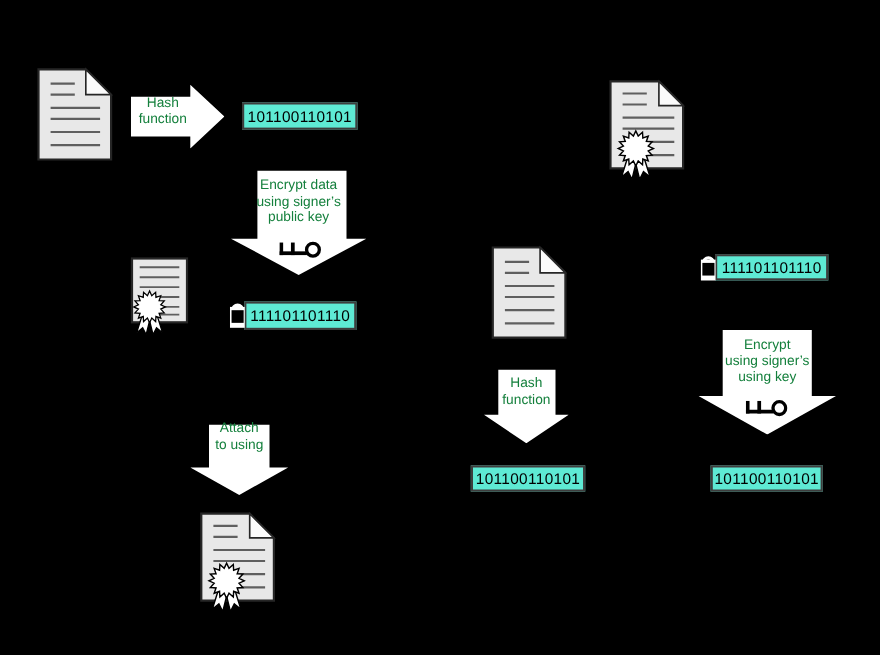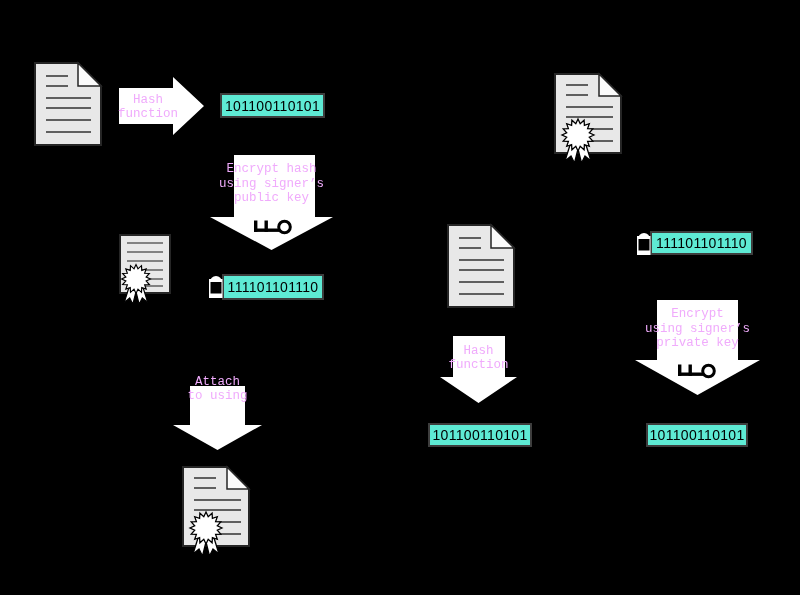--- a/index.html
+++ b/index.html
@@ -8,22 +8,22 @@
     font-family:"Liberation Sans", sans-serif;color:#000;
   }
   .abs{position:absolute;}
   .doc-svg{position:absolute;}
   .bin-box{
     position:absolute;box-sizing:border-box;background:#5eead4;border:2px solid #3d3d3d;
     display:flex;align-items:center;justify-content:center;
     font-size:14px;letter-spacing:.3px;color:#000;white-space:nowrap;
   }
   .arrow-label{
-    position:absolute;display:flex;flex-direction:column;align-items:center;justify-content:center;
-    text-align:center;font-size:12.5px;line-height:14.5px;color:#f0abfc;font-family:Liberation Mono, monospace;
+    position:absolute;display:flex;flex-direction:column;align-items:center;justify-content:flex-start;
+    text-align:center;font-size:12.5px;line-height:14.5px;color:#15803d;
   }
   .arrow-label div{white-space:nowrap;}
 </style>
 </head>
 <body>
 
 <svg class="doc-svg" style="left:33px;top:61px;" width="70" height="86" viewBox="0 0 70 86">
   <path d="M2,2 H45 L68,25 V84 H2 Z" fill="#e8e8e8" stroke="#262626" stroke-width="2"></path>
   <path d="M45,2 L68,25 H45 Z" fill="#fbfbfb" stroke="#262626" stroke-width="1.5"></path>
   <g stroke="#5f5f5f" stroke-width="2">
@@ -45,21 +45,21 @@
 </div>
 
 <div class="bin-box" style="left:220px;top:93px;width:105px;height:25px;">
   <span>101100110101</span>
 </div>
 
 <svg class="abs" style="left:210px;top:155px;" width="123" height="95" viewBox="0 0 123 95">
   <path d="M24,0 H105 V62 H123 L61.5,95 L0,62 H24 Z" fill="#ffffff"></path>
 </svg>
 <div class="arrow-label" style="left:212px;top:161px;width:119px;height:46px;">
-  <div>Encrypt hash</div>
+  <div>Encrypt data</div>
   <div>using signer’s</div>
   <div>public key</div>
 </div>
 <svg class="abs" style="left:254px;top:219px;" width="38" height="16" viewBox="0 0 38 16">
   <circle cx="30.5" cy="8" r="5.8" fill="none" stroke="#000" stroke-width="3"></circle>
   <rect x="0" y="9.5" width="25" height="3.4" fill="#000"></rect>
   <rect x="0" y="1.5" width="3.4" height="11.4" fill="#000"></rect>
   <rect x="10.5" y="1.5" width="3.4" height="11.4" fill="#000"></rect>
 </svg>
 
@@ -84,21 +84,21 @@
 </div>
 <svg class="abs" style="left:209px;top:272px;" width="16" height="27" viewBox="0 0 16 27">
   <rect x="0" y="7" width="13.5" height="19" fill="#fff"></rect>
   <path d="M2.5,10 A4.5,4.5 0 1,1 11.5,10" fill="none" stroke="#fff" stroke-width="3"></path>
   <rect x="1.5" y="10" width="11" height="11.5" fill="#000"></rect>
 </svg>
 
 <svg class="abs" style="left:173px;top:386px;" width="89" height="64" viewBox="0 0 89 64">
   <path d="M17,0 H72 V39 H89 L44.5,64 L0,39 H17 Z" fill="#ffffff"></path>
 </svg>
-<div class="arrow-label" style="left:175px;top:372px;width:85px;height:34px;">
+<div class="arrow-label" style="left:175px;top:382px;width:85px;height:34px;">
   <div>Attach</div>
   <div>to using</div>
 </div>
 
 <svg class="doc-svg" style="left:181px;top:465px;" width="72" height="99" viewBox="0 0 72 99">
   <path d="M2,2 H46 L68,24 V81 H2 Z" fill="#e8e8e8" stroke="#262626" stroke-width="2"></path>
   <path d="M46,2 L68,24 H46 Z" fill="#fbfbfb" stroke="#262626" stroke-width="1.5"></path>
   <g stroke="#5f5f5f" stroke-width="2">
     <line x1="13" y1="13" x2="35" y2="13"></line>
       <line x1="13" y1="23" x2="35" y2="23"></line>
@@ -159,21 +159,21 @@
   <div>Hash</div>
   <div>function</div>
 </div>
 
 <svg class="abs" style="left:635px;top:300px;" width="125" height="95" viewBox="0 0 125 95">
   <path d="M22,0 H103 V60 H125 L62.5,95 L0,60 H22 Z" fill="#ffffff"></path>
 </svg>
 <div class="arrow-label" style="left:637px;top:306px;width:121px;height:46px;">
   <div>Encrypt</div>
   <div>using signer’s</div>
-  <div>private key</div>
+  <div>using key</div>
 </div>
 <svg class="abs" style="left:678px;top:363px;" width="38" height="16" viewBox="0 0 38 16">
   <circle cx="30.5" cy="8" r="5.8" fill="none" stroke="#000" stroke-width="3"></circle>
   <rect x="0" y="9.5" width="25" height="3.4" fill="#000"></rect>
   <rect x="0" y="1.5" width="3.4" height="11.4" fill="#000"></rect>
   <rect x="10.5" y="1.5" width="3.4" height="11.4" fill="#000"></rect>
 </svg>
 
 <div class="bin-box" style="left:428px;top:423px;width:104px;height:24px;">
   <span>101100110101</span>

